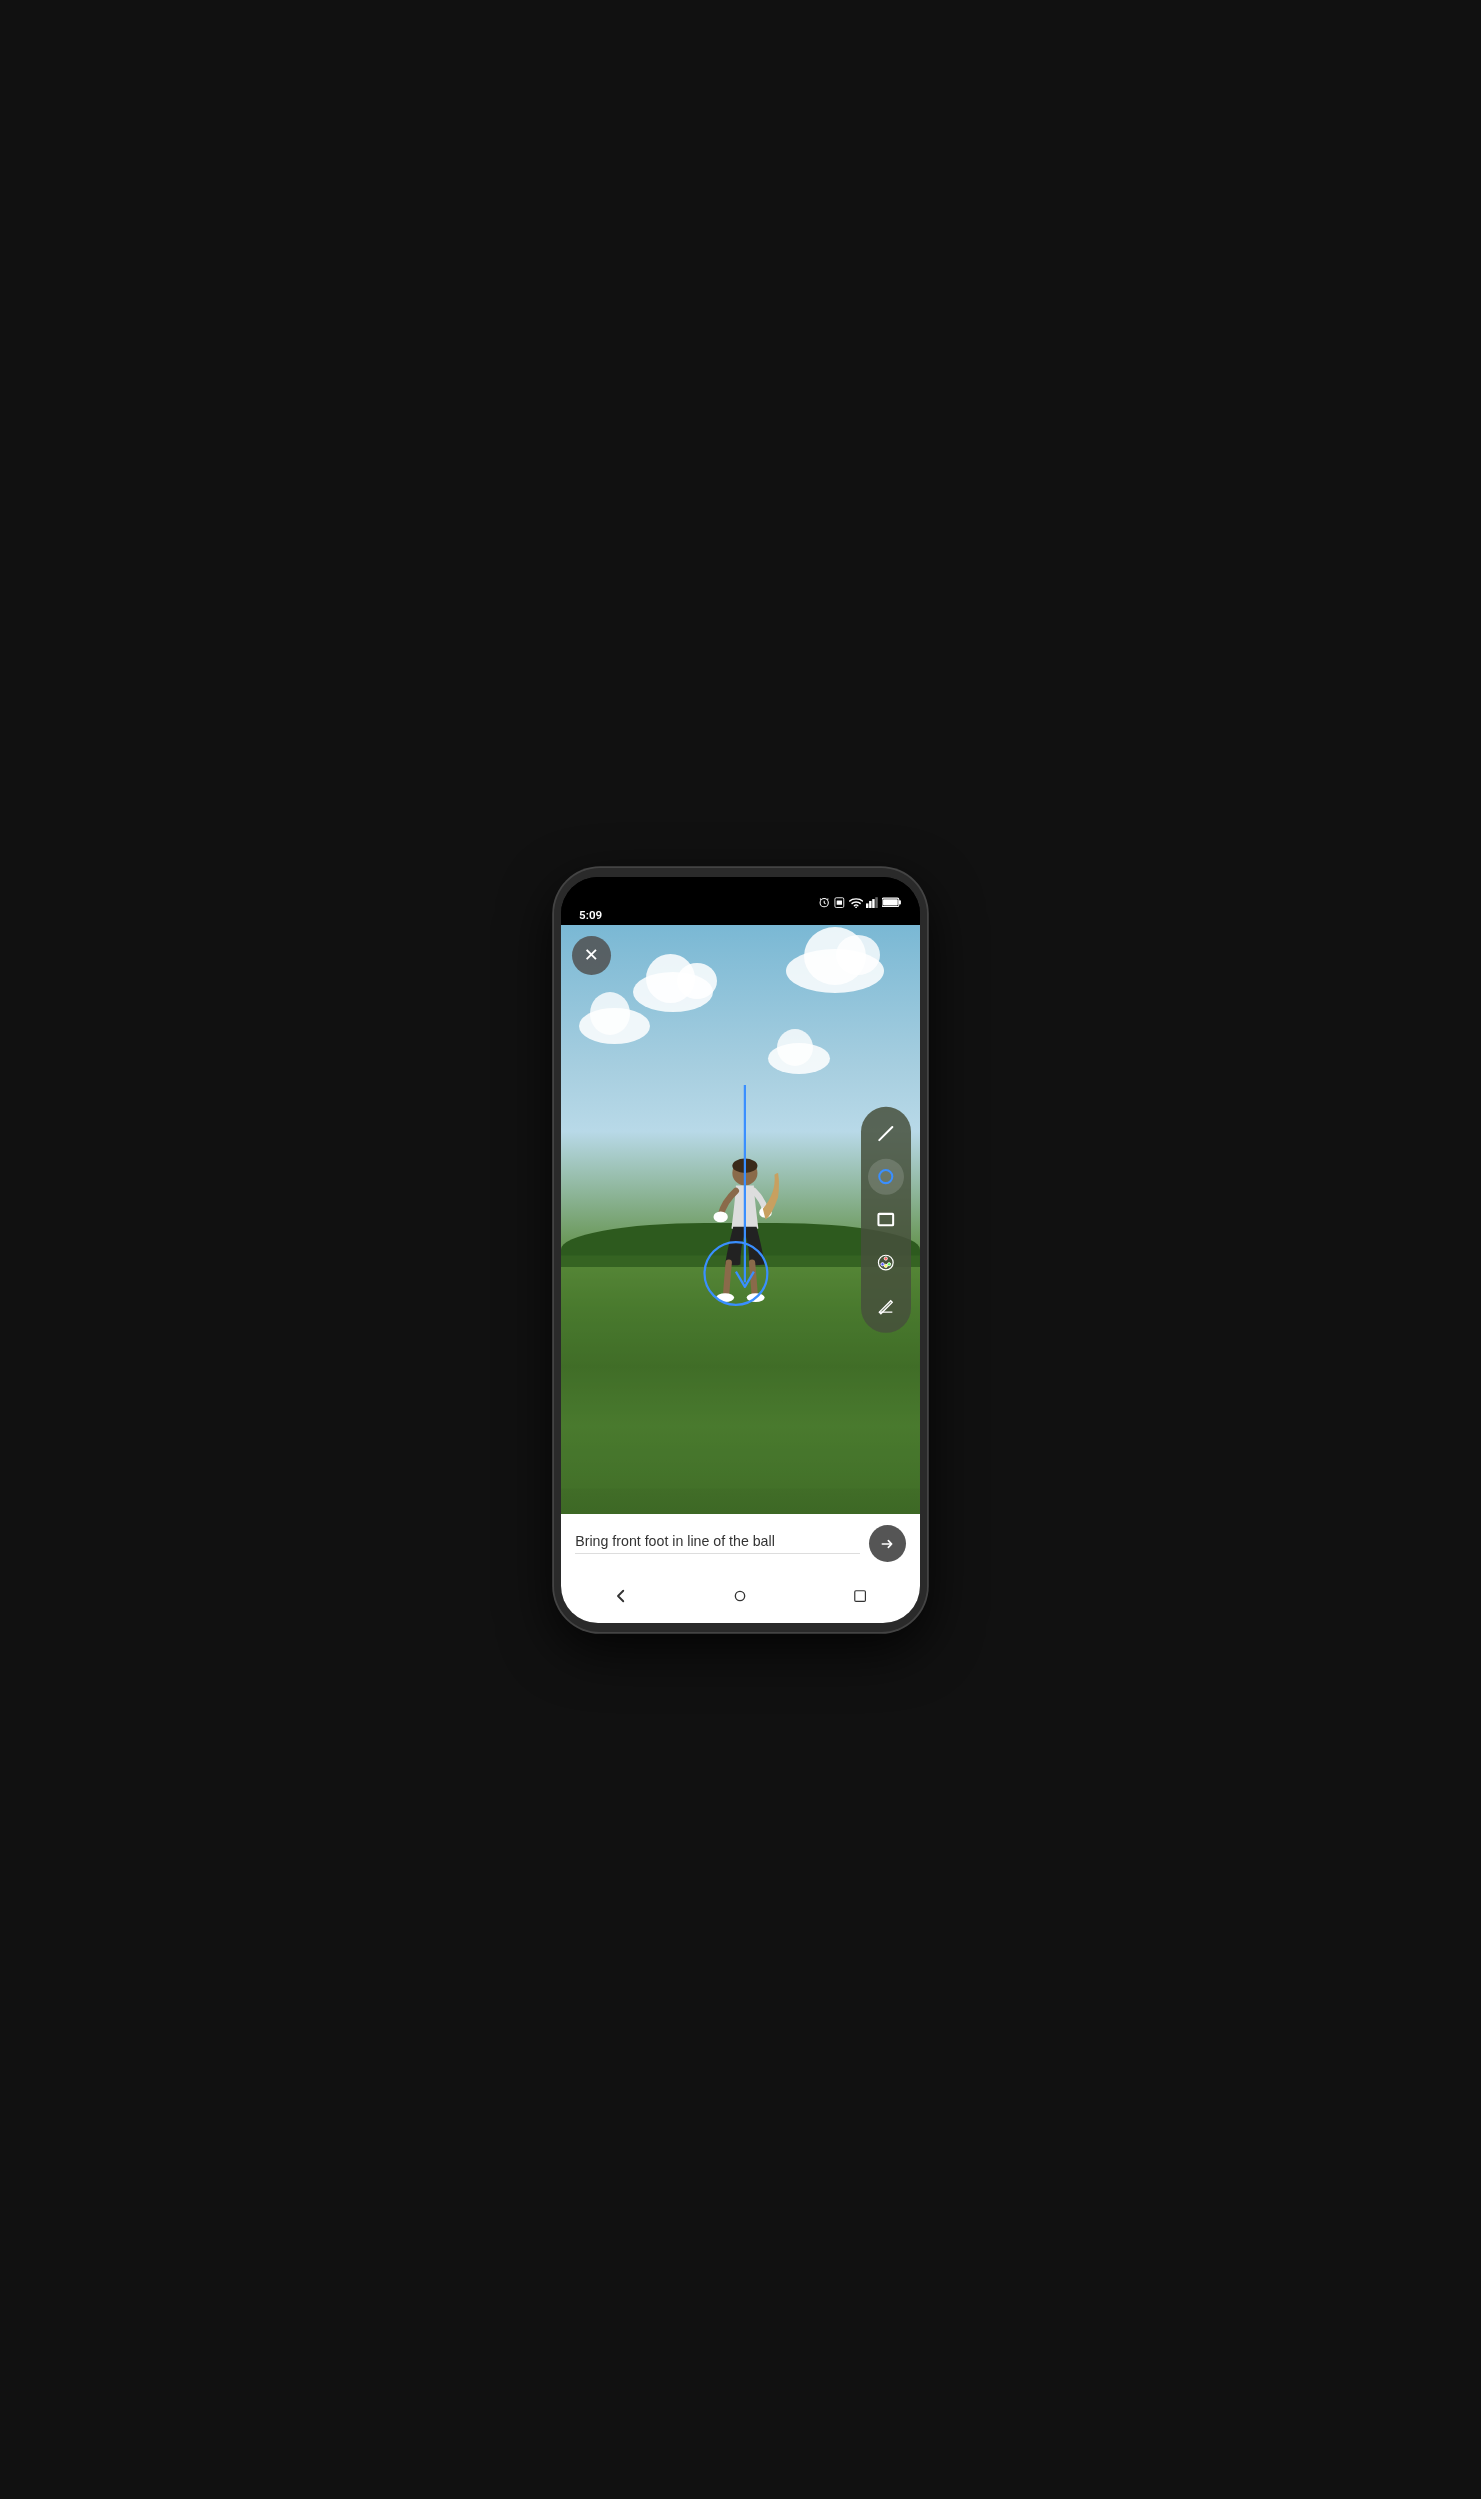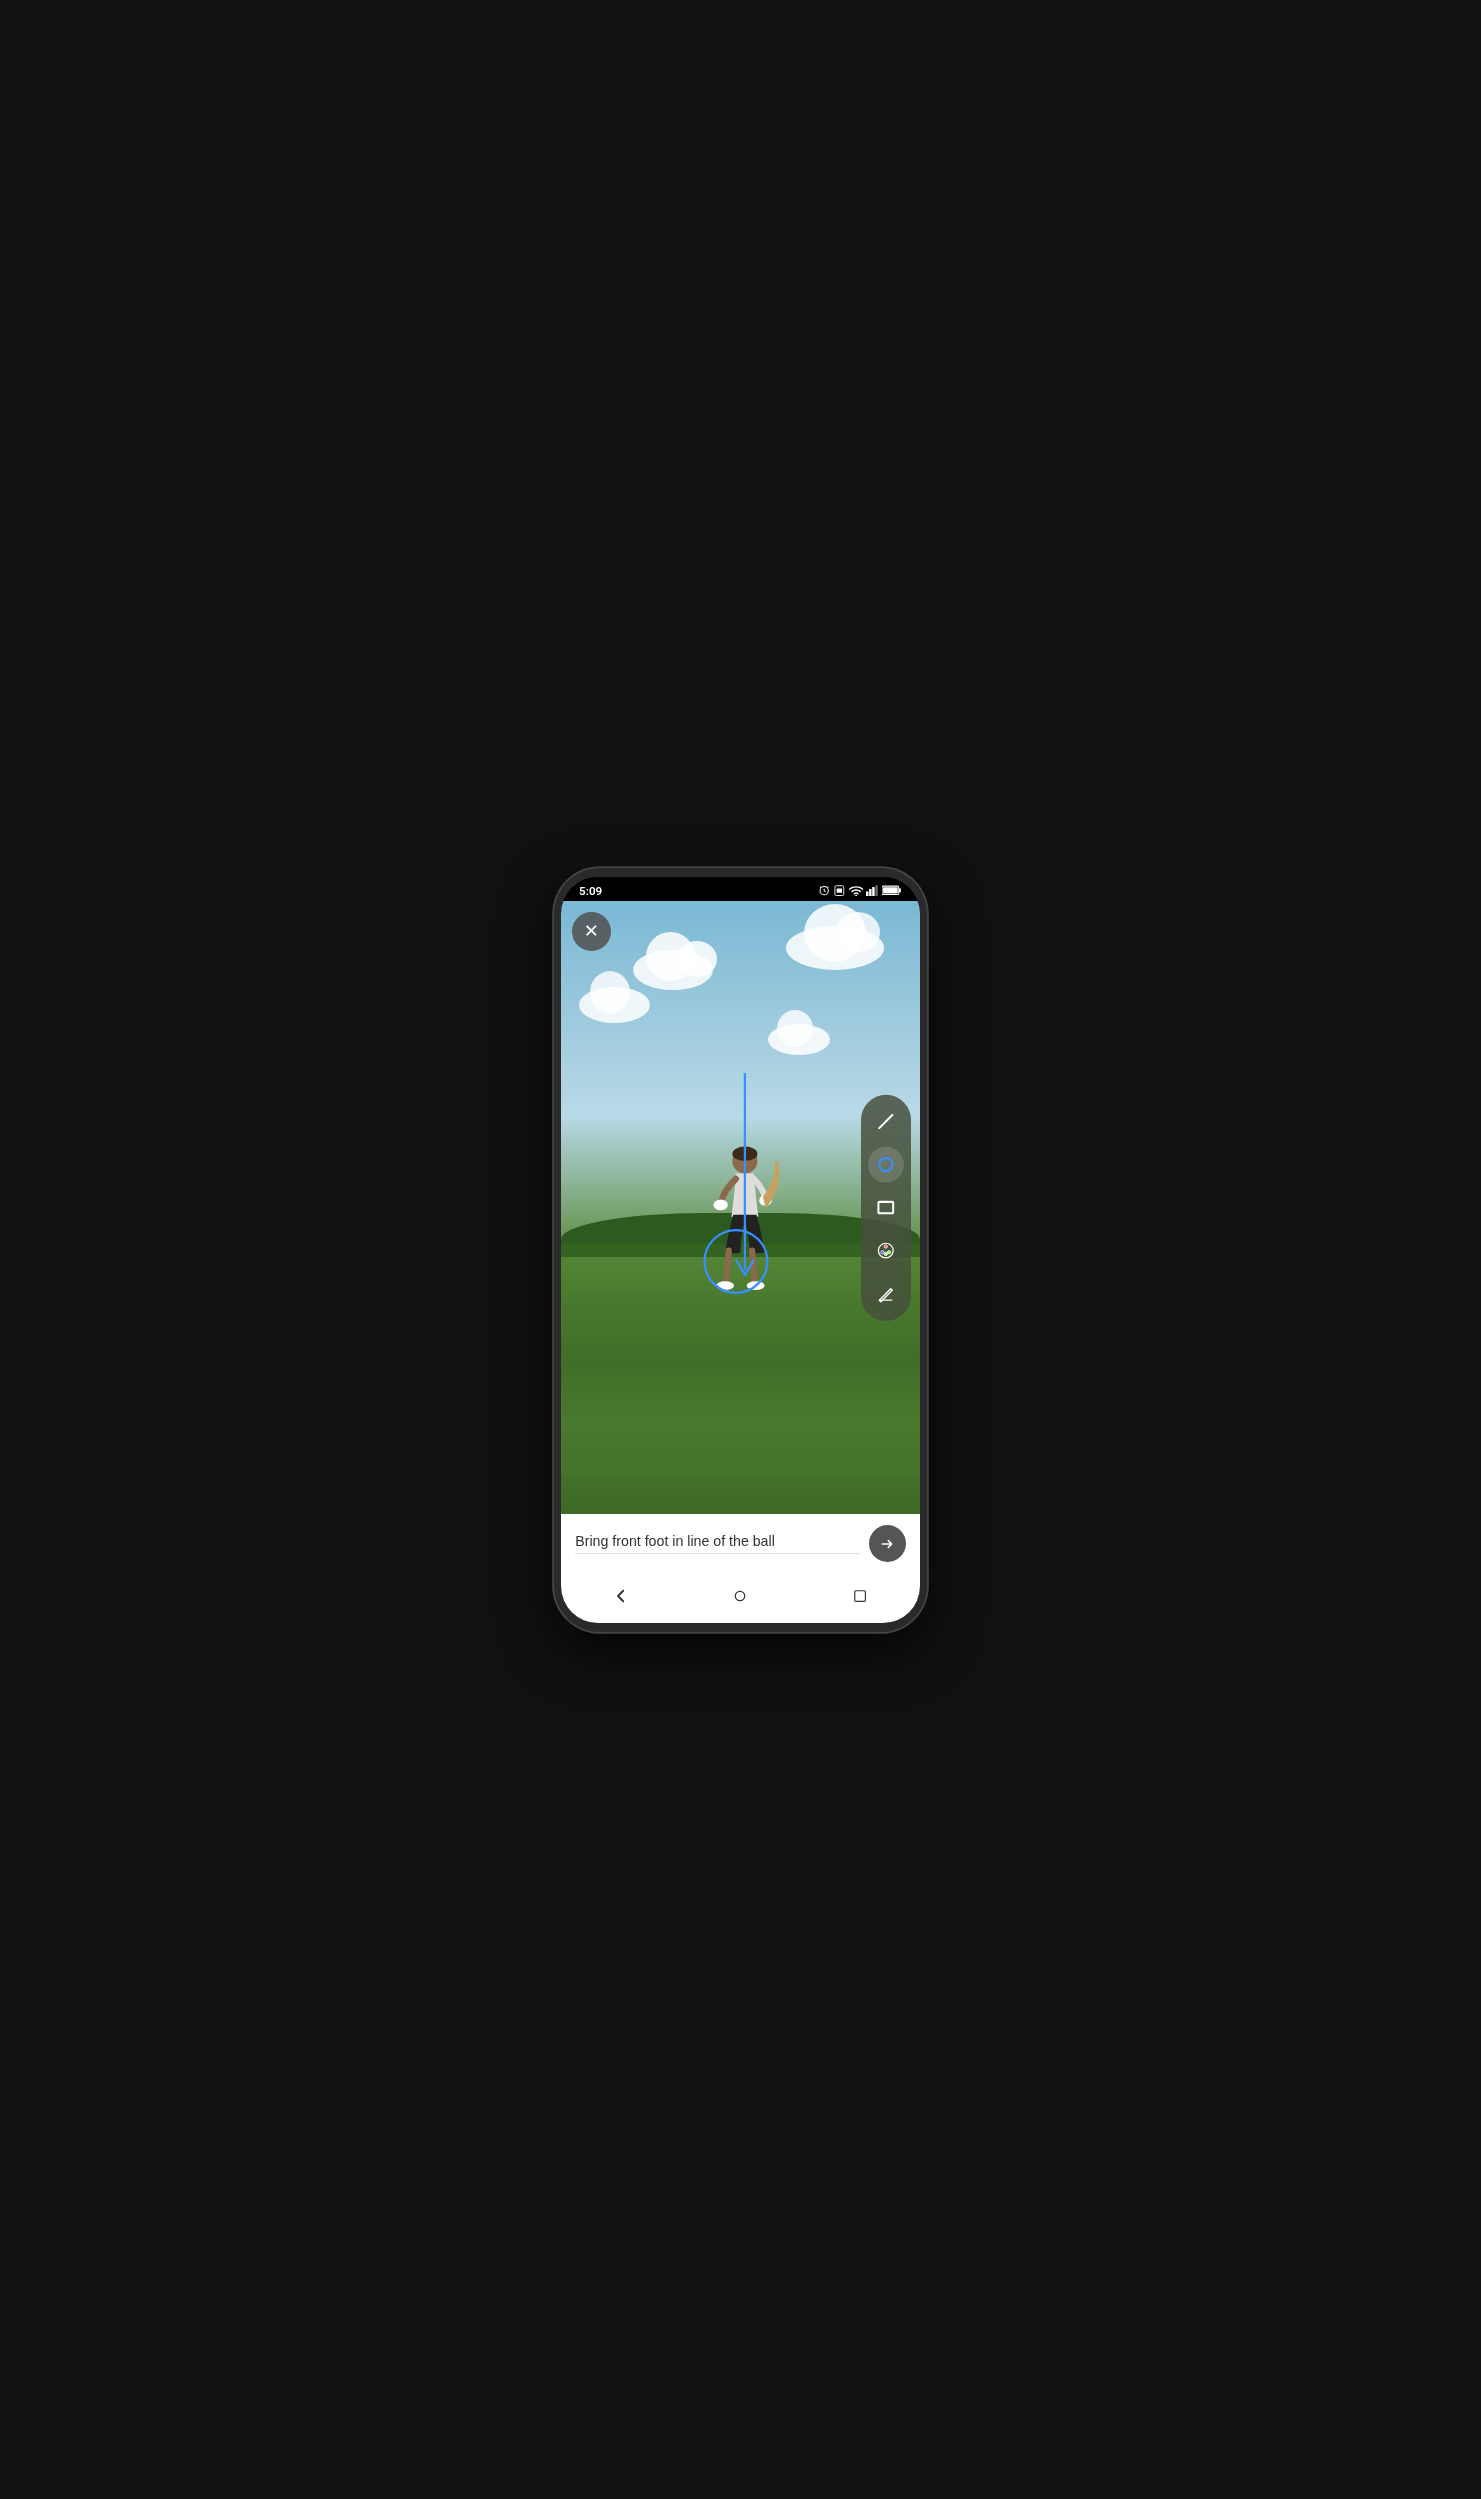--- a/index.html
+++ b/index.html
@@ -54,20 +54,21 @@
       justify-content: space-between;
       align-items: center;
       padding: 7.1px 18px 3.6px;
       flex-shrink: 0;
     }
 
     .status-time {
       color: #fff;
       font-size: 11.6px;
       font-weight: 600;
+      margin-top: 24px;
     }
 
     .status-icons {
       display: flex;
       align-items: center;
       gap: 3.6px;
     }
 
     .status-icons svg {
       fill: #fff;

